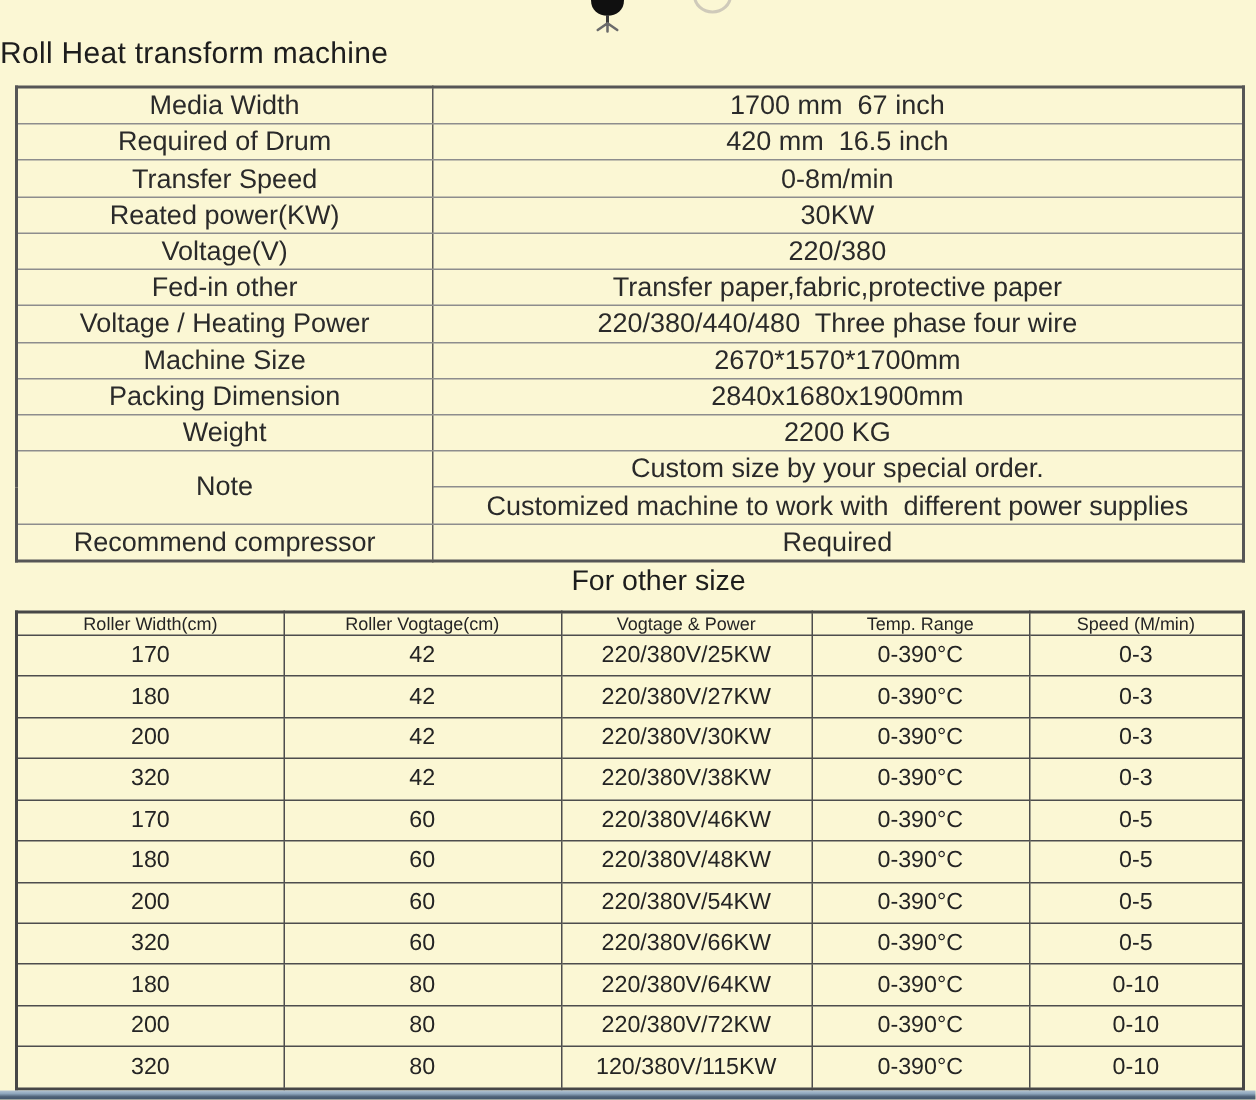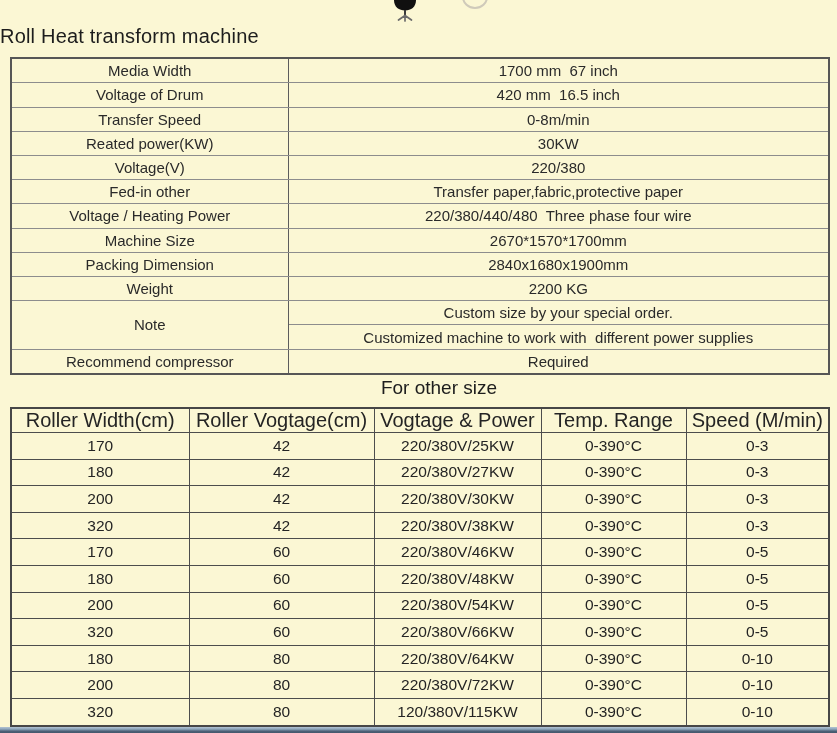--- a/index.html
+++ b/index.html
@@ -65,42 +65,42 @@
     height: 318px;
     border: 2px solid #565656;
   }
   .spec-table td {
     border-left: 1px solid #5c5c5c;
     border-right: 1px solid #5c5c5c;
     border-top: 1px solid #8d8d8d;
     border-bottom: 1px solid #8d8d8d;
     text-align: center;
     vertical-align: middle;
-    font-size: 15px;
+    font-size: 18px;
     color: #2a2a2a;
     white-space: pre;
     overflow: hidden;
   }
   .spec-table td.sub { border-top: 1px solid #0c4a6e; }
 
   .size-table {
     width: 818px;
     height: 320px;
     border: 2px solid #474747;
   }
   .size-table th, .size-table td {
     border: 1px solid #4d4d4d;
     text-align: center;
     vertical-align: middle;
     font-size: 15.5px;
     color: #242424;
     white-space: pre;
     overflow: hidden;
   }
-  .size-table th { font-weight: normal; font-size: 20px; }
+  .size-table th { font-weight: normal; font-size: 12px; }
 
   .bottom-bar {
     position: absolute;
     left: 0;
     right: 0;
     bottom: 0;
     height: 6px;
     background: linear-gradient(180deg, #b3c3d2 0%, #8ea6bc 35%, #4d6076 70%, #44586d 100%);
   }
 </style>
@@ -121,21 +121,21 @@
     <colgroup>
         <col style="width:277px">
         <col style="width:541px">
       </colgroup>
     <tbody>
         <tr>
           <td>Media Width</td>
           <td>1700 mm  67 inch</td>
         </tr>
         <tr>
-          <td>Voltage of Drum</td>
+          <td>Required of Drum</td>
           <td>420 mm  16.5 inch</td>
         </tr>
         <tr>
           <td>Transfer Speed</td>
           <td>0-8m/min</td>
         </tr>
         <tr>
           <td>Reated power(KW)</td>
           <td>30KW</td>
         </tr>

